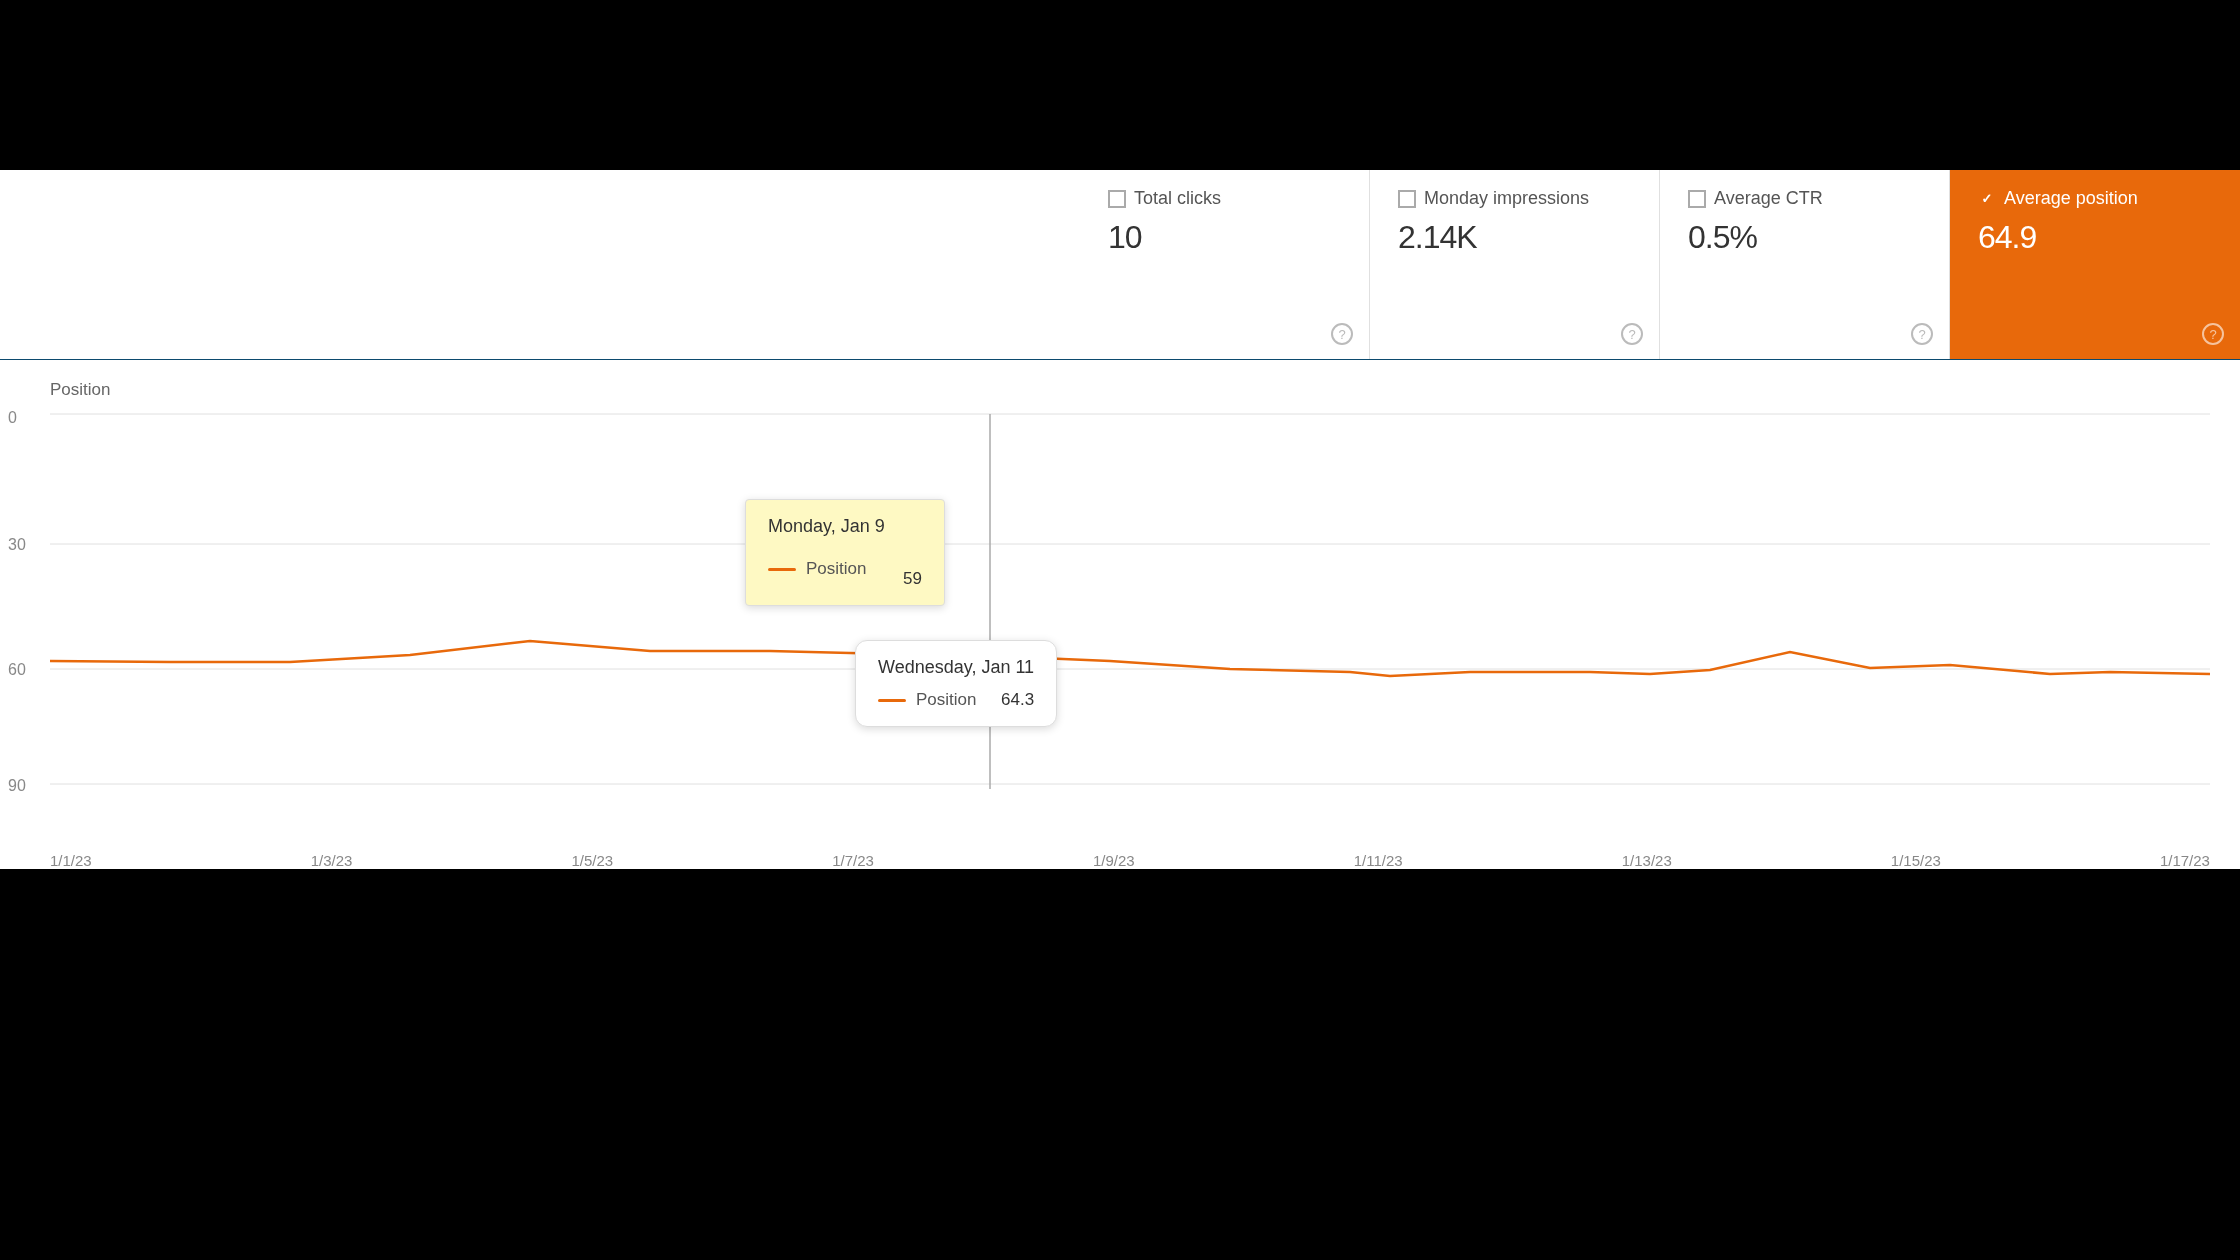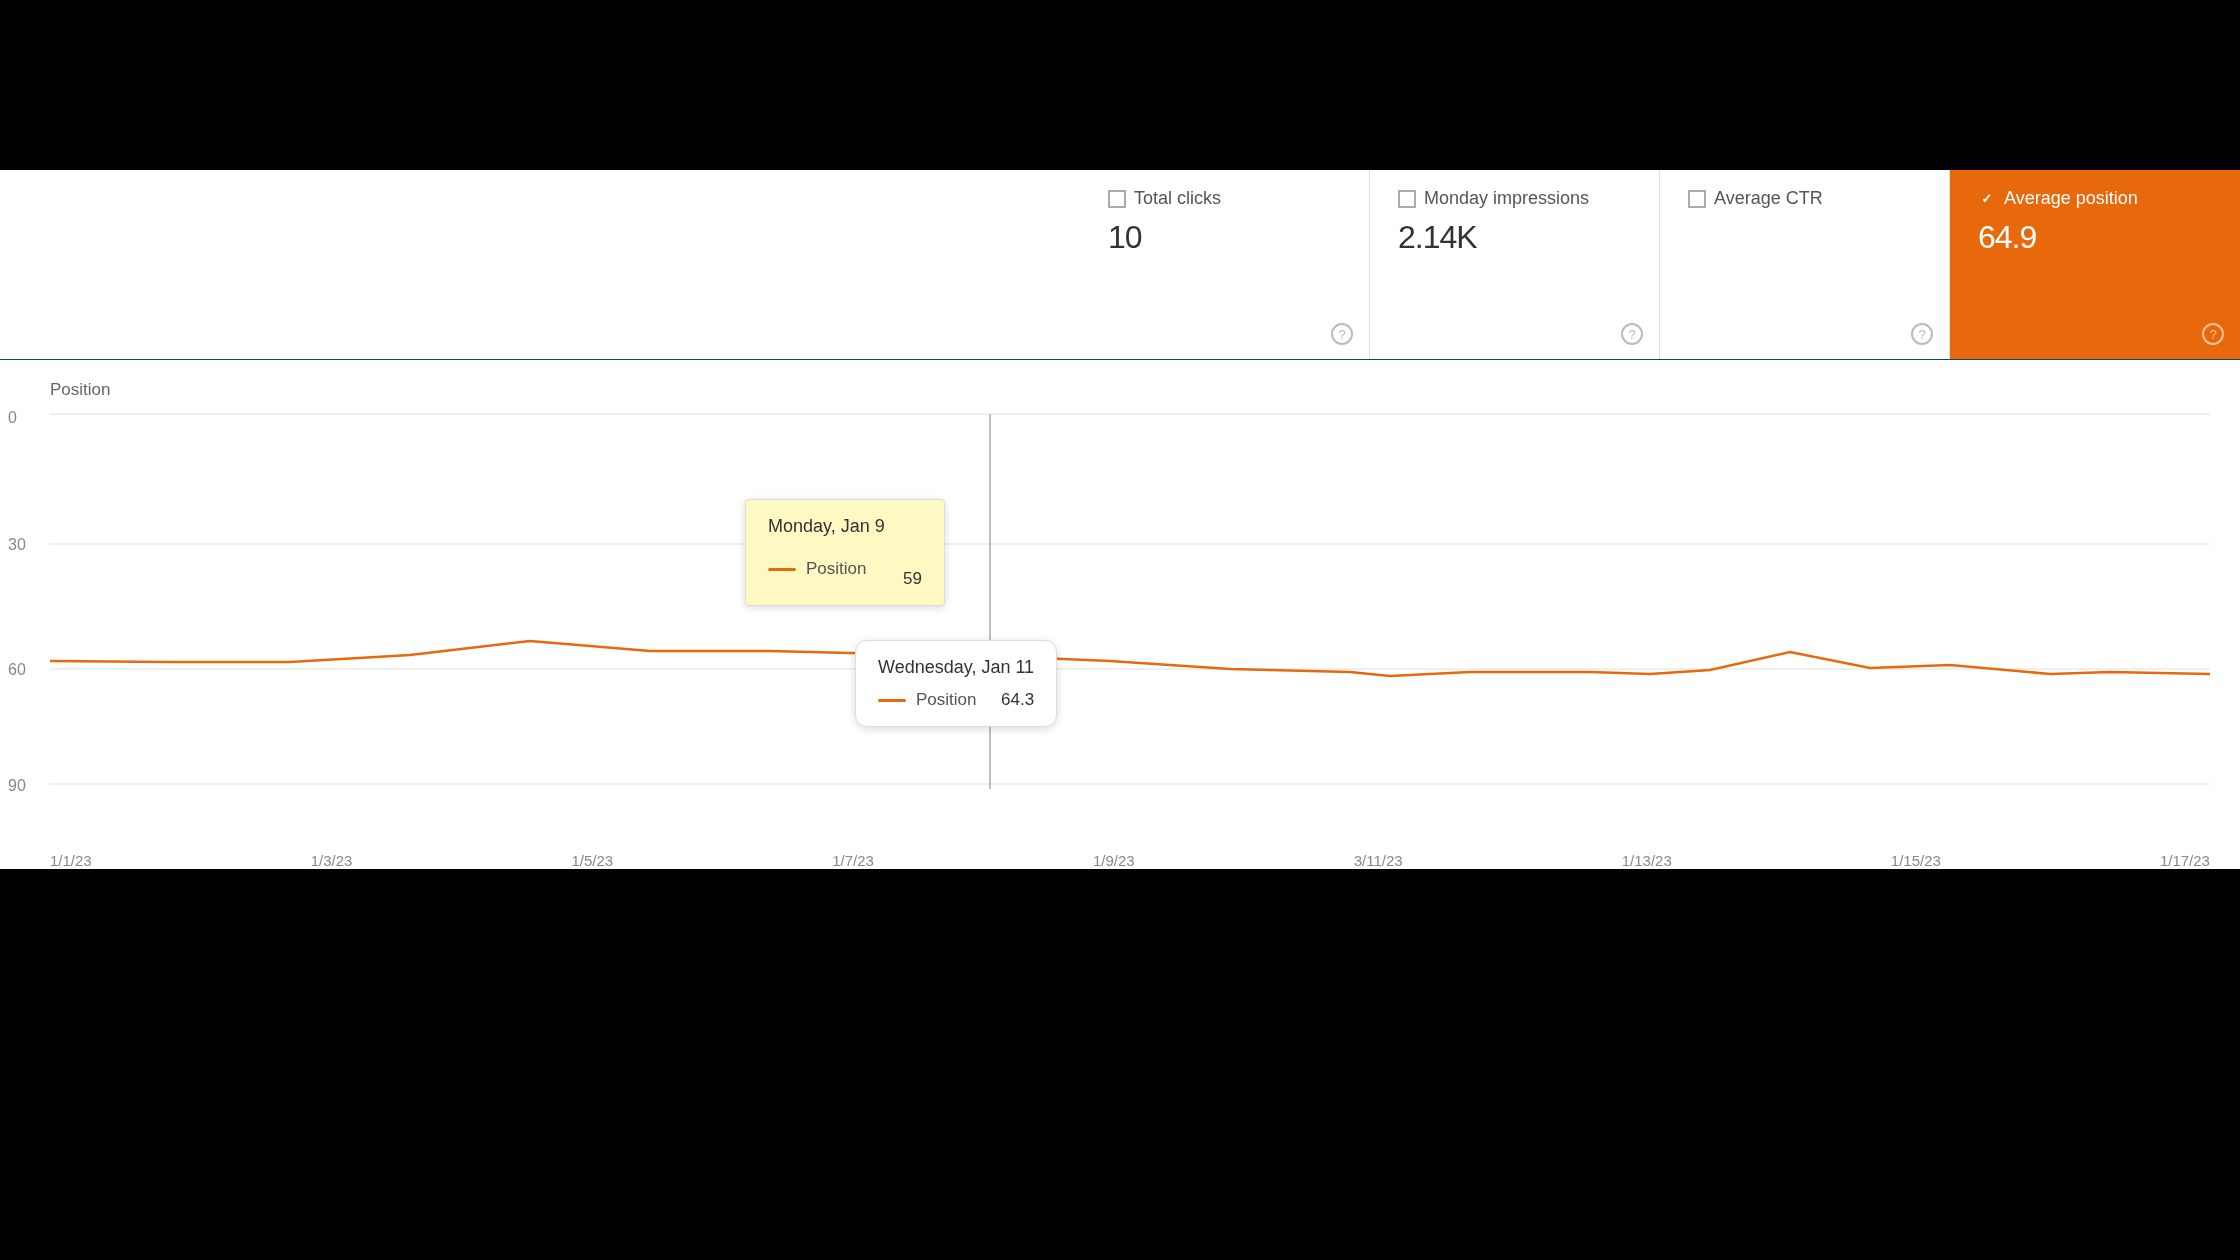--- a/index.html
+++ b/index.html
@@ -232,20 +232,21 @@
       </div>
       <div class="metric-value">2.14K</div>
       <div class="help-icon">?</div>
     </div>
 
     <div class="metric-card">
       <div class="metric-header">
         <div class="checkbox"></div>
         <span class="metric-label">Average CTR</span>
       </div>
+      <div class="metric-value">0.5%</div>
       <div class="help-icon">?</div>
     </div>
 
     <div class="metric-card active">
       <div class="metric-header">
         <div class="checkbox checked"></div>
         <span class="metric-label">Average position</span>
       </div>
       <div class="metric-value">64.9</div>
       <div class="help-icon">?</div>
@@ -320,21 +321,21 @@
       </div>
 
     </div>
 
     <div class="x-labels">
       <span>1/1/23</span>
       <span>1/3/23</span>
       <span>1/5/23</span>
       <span>1/7/23</span>
       <span>1/9/23</span>
-      <span>3/11/23</span>
+      <span>1/11/23</span>
       <span>1/13/23</span>
       <span>1/15/23</span>
       <span>1/17/23</span>
     </div>
 
   </div>
 
 </div>
 
 <div style="position:fixed; top:640px; left:855px; background:#fff; border:1px solid #ddd; border-radius:12px; padding:16px 22px; box-shadow:0 2px 8px rgba(0,0,0,0.15); min-width:200px; z-index:100;">

